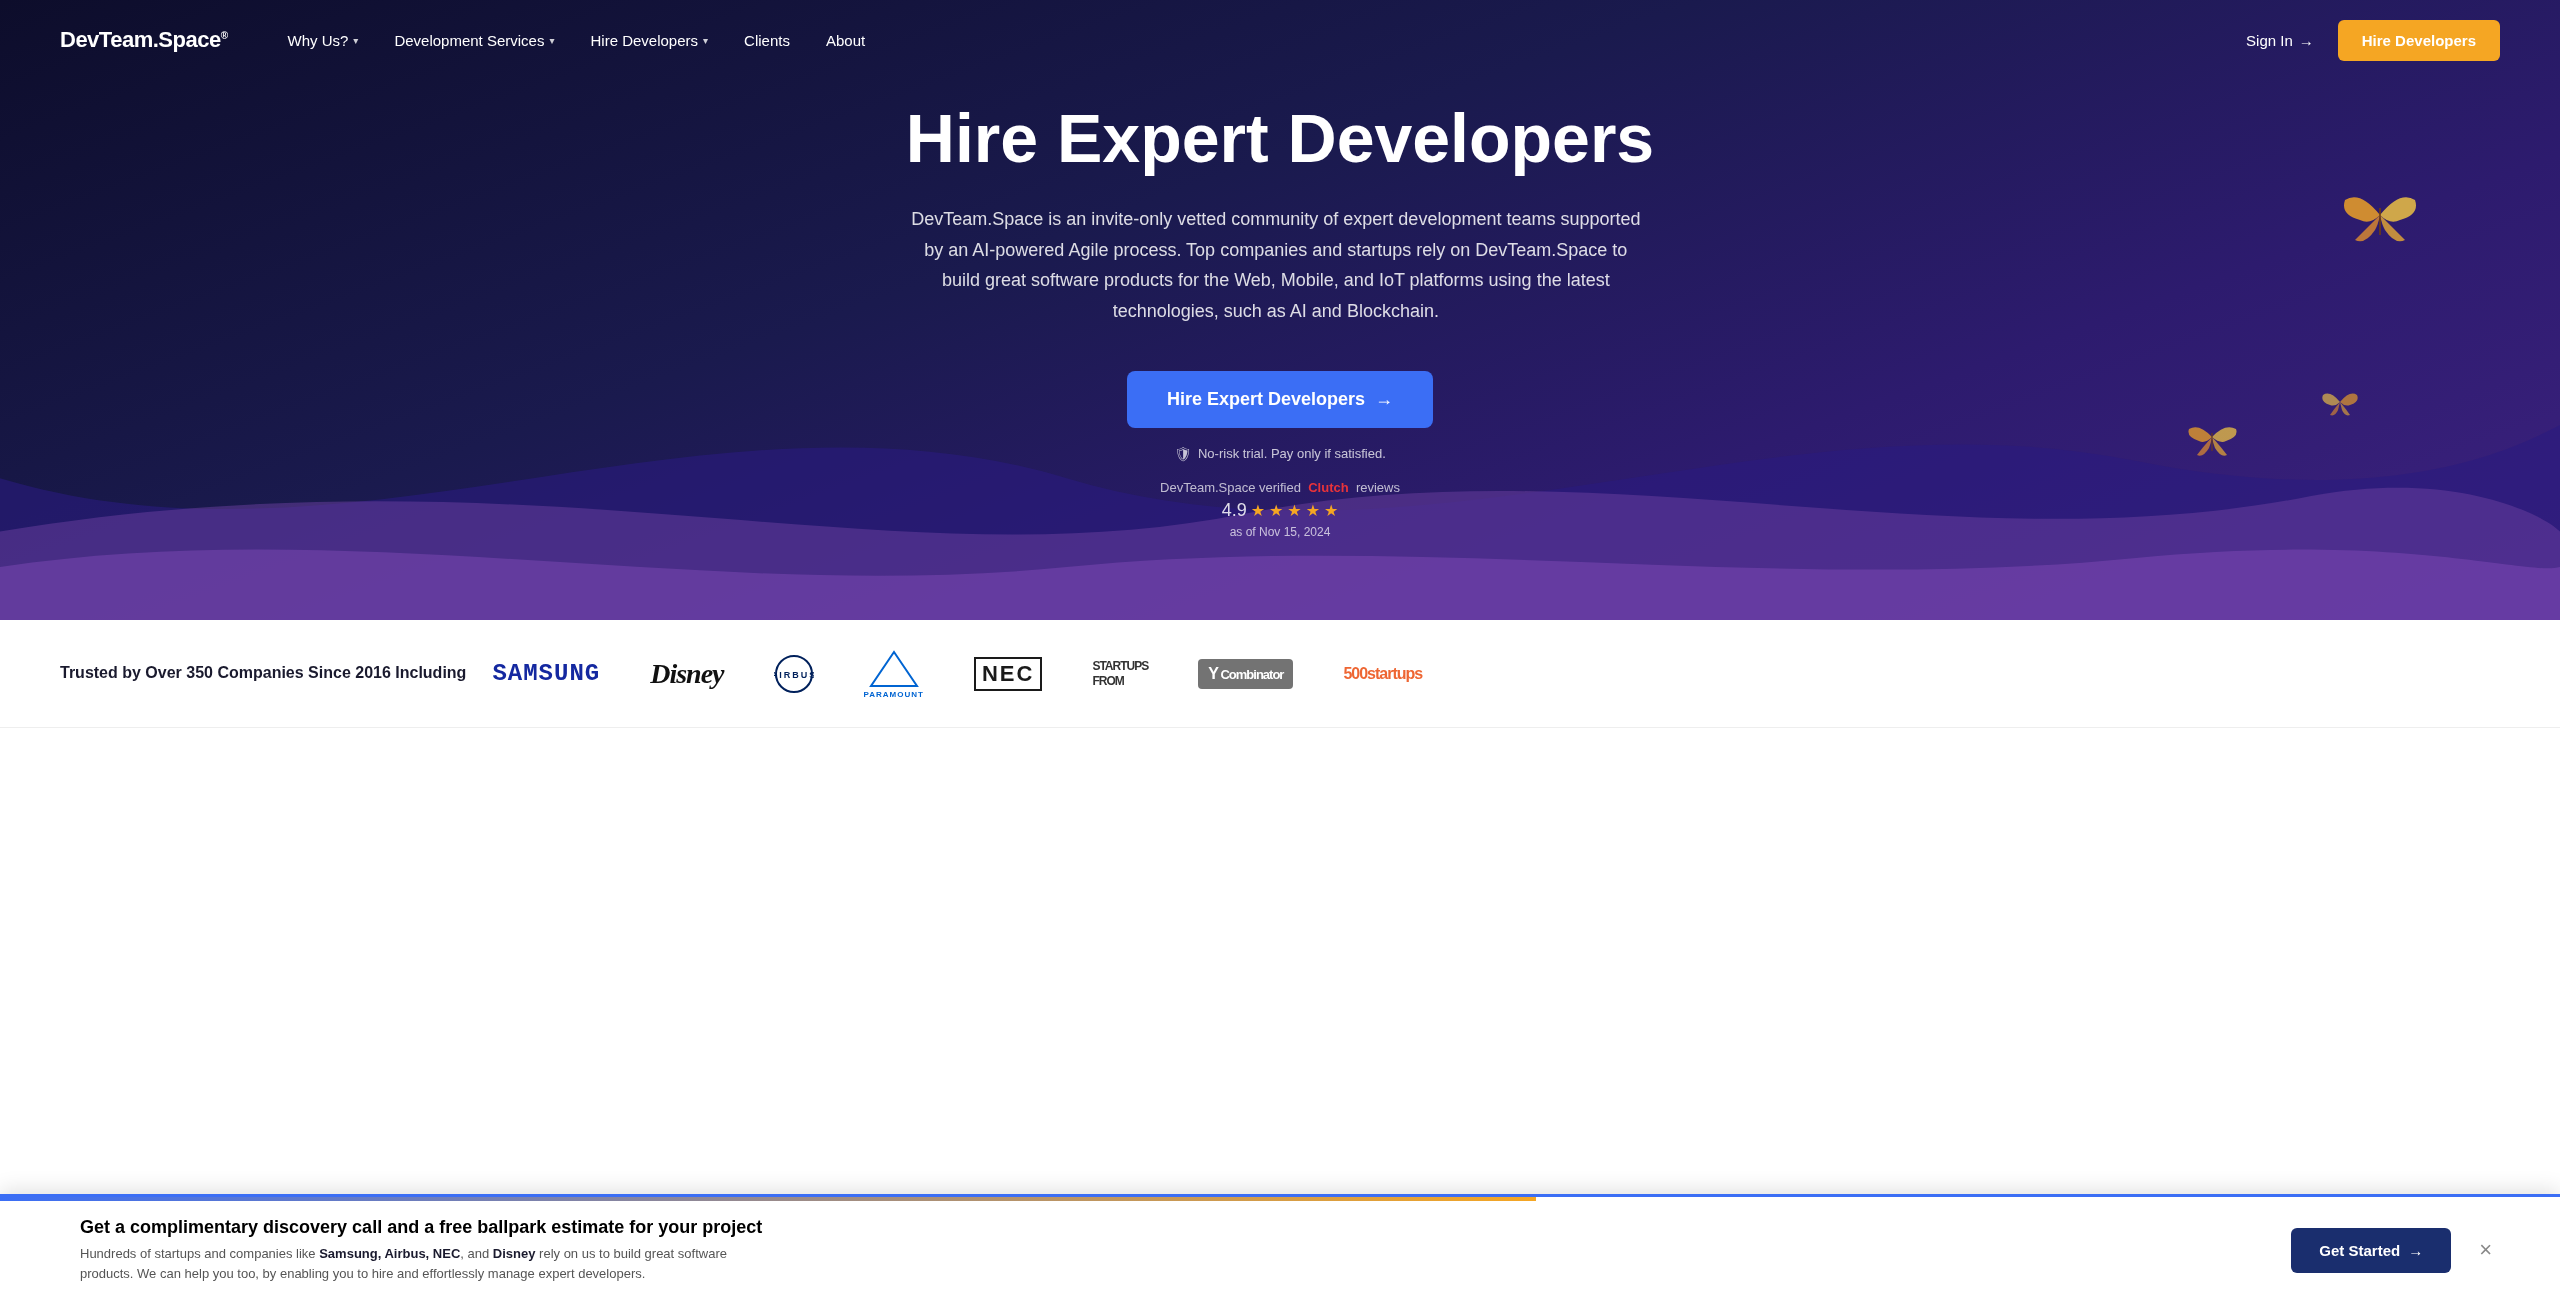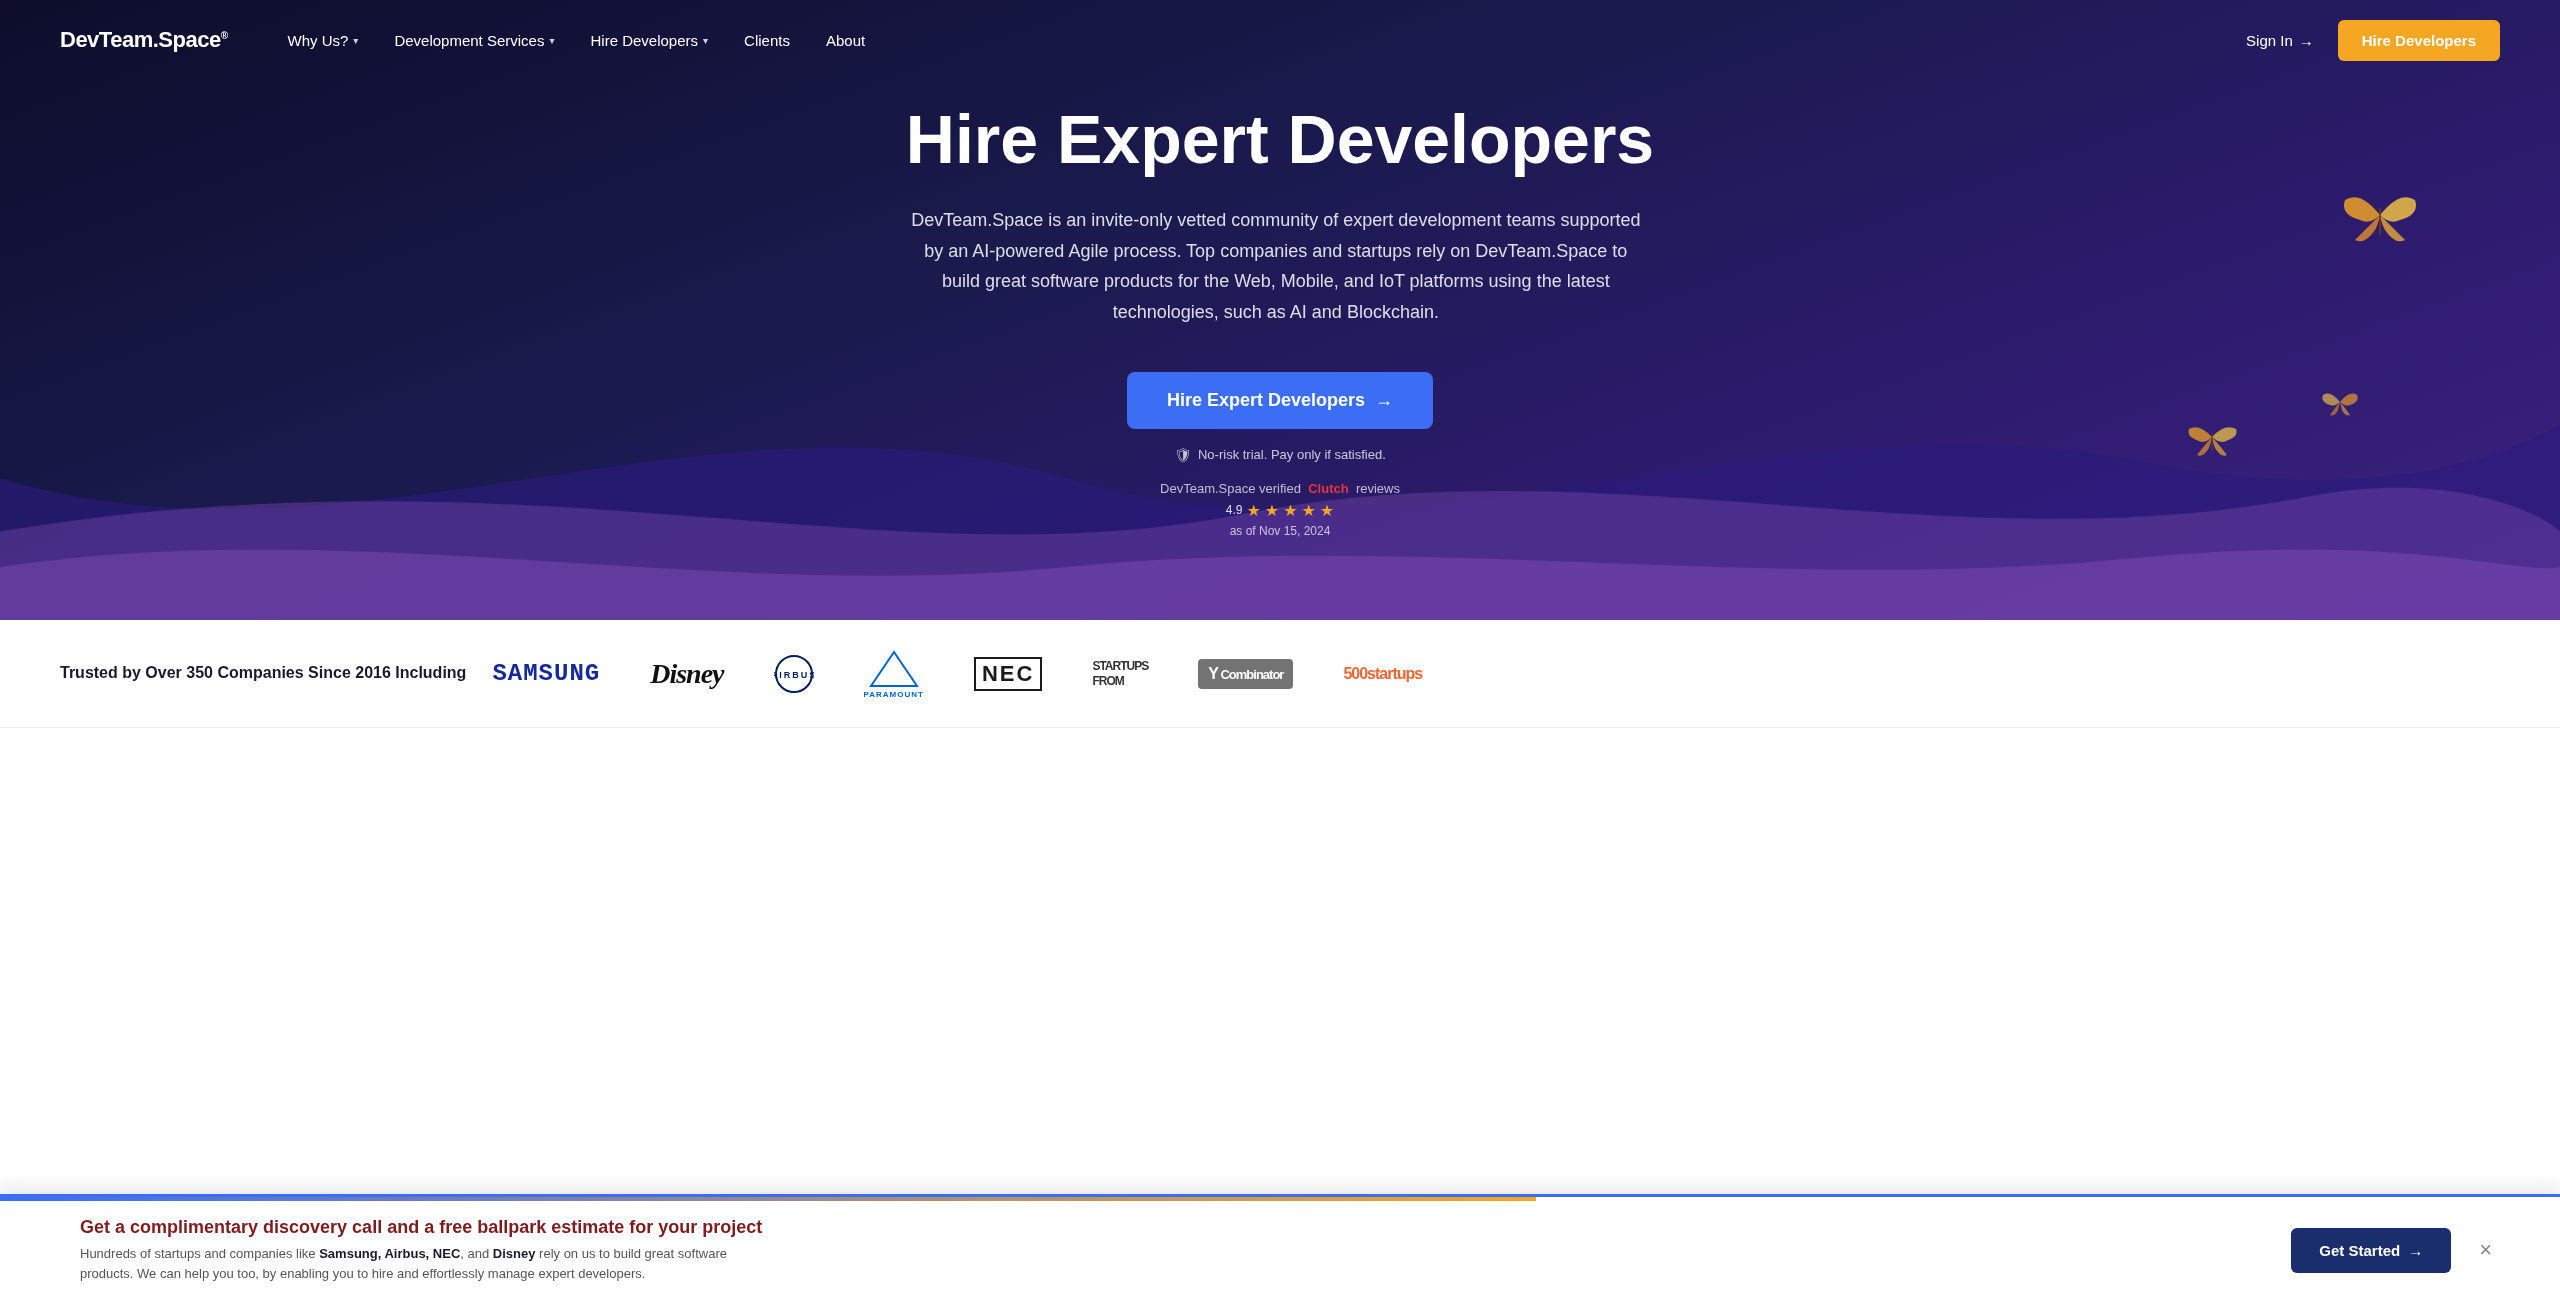--- a/index.html
+++ b/index.html
@@ -253,21 +253,21 @@
       position: absolute;
       top: 0; left: 0;
       width: 60%;
       height: 4px;
       background: linear-gradient(90deg, #3b6ef5, #f5a623);
     }
     .popup-text-section { max-width: 700px; }
     .popup-title {
       font-size: 18px;
       font-weight: 800;
-      color: #7f1d1d;
+      color: #000000;
       margin-bottom: 6px;
     }
     .popup-subtitle {
       font-size: 13px;
       color: #555;
       line-height: 1.5;
     }
     .popup-subtitle strong { font-weight: 700; color: #1a1a2e; }
     .popup-right {
       display: flex;
@@ -374,21 +374,21 @@
     <div class="no-risk">
       <span class="no-risk-icon">🛡</span>
       <span>No-risk trial. Pay only if satisfied.</span>
     </div>
     <div class="clutch-row">
       <span>DevTeam.Space verified</span>
       &nbsp;<span class="clutch-name">Clutch</span>&nbsp;
       <span>reviews</span>
     </div>
     <div class="stars-row">
-      <span style="color:rgba(255,255,255,0.85);font-size:12px;">4.9</span>
+      <span style="color:rgba(255,255,255,0.85);font-size:18px;">4.9</span>
       <span class="star">★</span>
       <span class="star">★</span>
       <span class="star">★</span>
       <span class="star">★</span>
       <span class="star">★</span>
     </div>
     <div class="stars-label">as of Nov 15, 2024</div>
   </div>
 </section>
 

